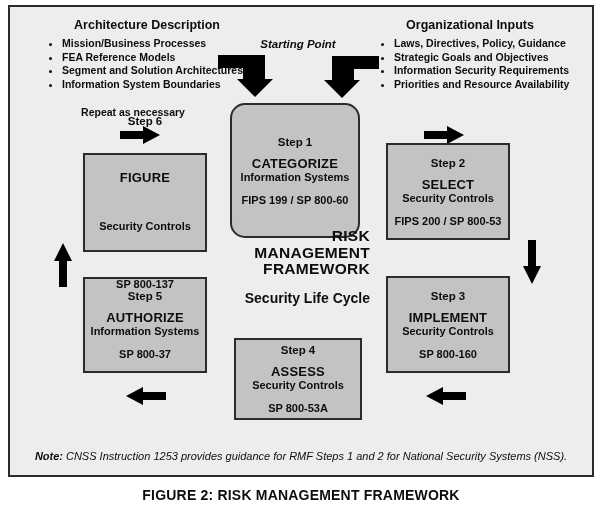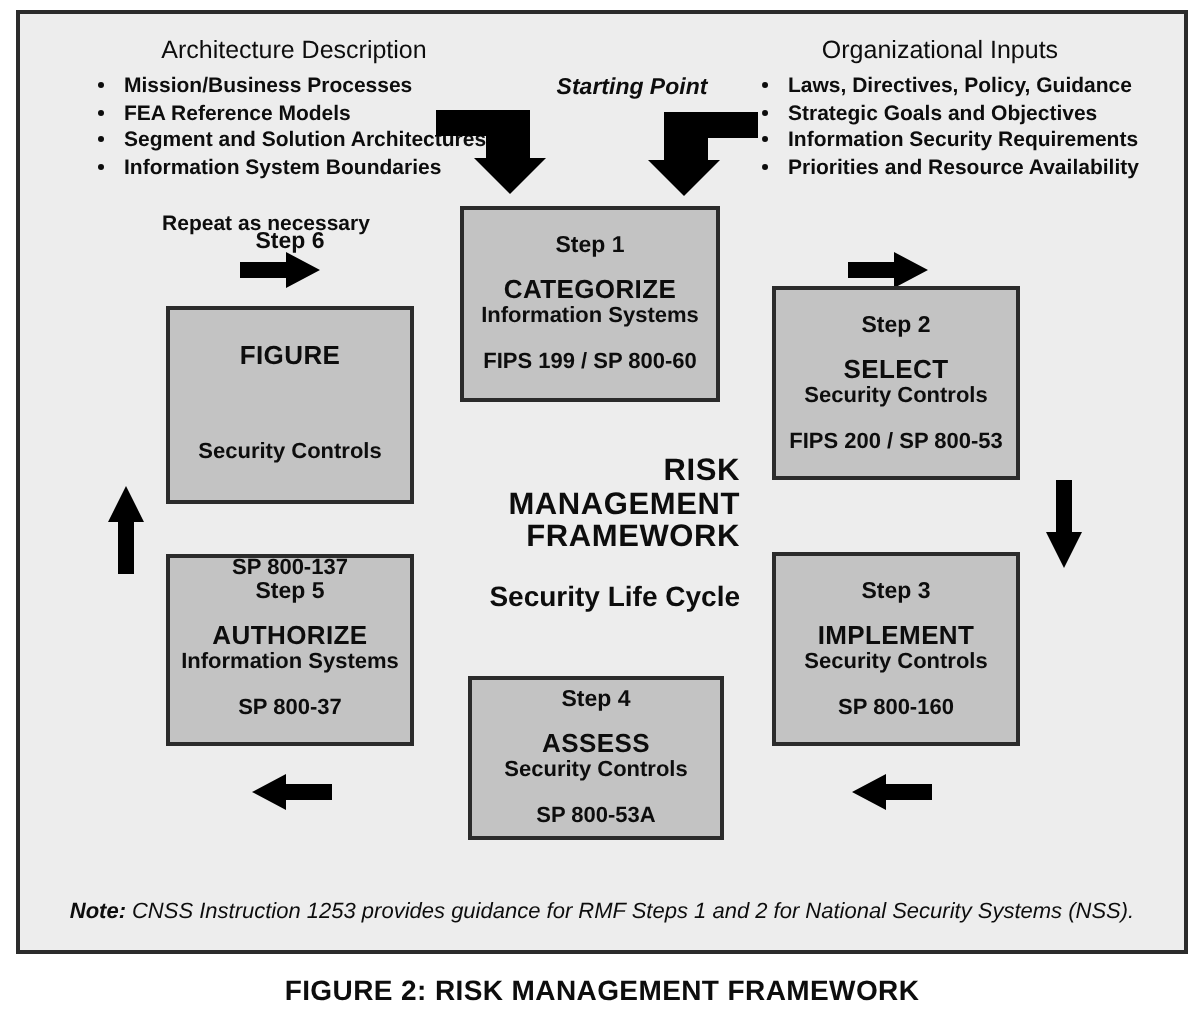--- a/index.html
+++ b/index.html
@@ -7,48 +7,48 @@
     position:relative;width:602px;height:511px;overflow:hidden;
     font-family:"Liberation Sans","DejaVu Sans",sans-serif;
     color:#0d0d0d;background:#ffffff;
   }
   .frame{
     position:absolute;left:8px;top:5px;width:582px;height:468px;
     border:2px solid #2b2b2b;background:#ededed;
   }
   
   .inputs{position:absolute;}
-  .inputs .in-title{font-size:12.5px;font-weight:normal;text-align:center;white-space:nowrap;}
+  .inputs .in-title{font-size:12.5px;font-weight:bold;text-align:center;white-space:nowrap;}
   .inputs ul{margin:5px 0 0 0;padding:0 0 0 24px;}
   .inputs li{
     font-size:10.5px;font-weight:bold;line-height:13.6px;white-space:nowrap;
     list-style:disc outside;
   }
   .arch{left:38px;top:18px;width:218px;}
   .org{left:370px;top:18px;width:200px;}
   
   .starting-point{
     position:absolute;left:255px;top:38px;width:86px;text-align:center;
-    font-size:11.5px;font-weight:bold;font-style:italic;line-height:13px;margin-left:18px;
+    font-size:11.5px;font-weight:bold;font-style:italic;line-height:13px;
   }
   .repeat-label{
     position:absolute;left:58px;top:106px;width:150px;text-align:center;
     font-size:10.5px;font-weight:bold;white-space:nowrap;
   }
   
   .step-box{
     position:absolute;background:#c3c3c3;border:2px solid #2b2b2b;
     display:flex;flex-direction:column;align-items:center;justify-content:center;
     text-align:center;box-sizing:border-box;
   }
   .step-num{font-size:11.5px;font-weight:bold;margin-bottom:9px;}
   .step-action{font-size:13px;font-weight:bold;line-height:14px;letter-spacing:.2px;}
   .step-object{font-size:11px;font-weight:bold;line-height:13px;}
   .step-ref{font-size:11px;font-weight:bold;margin-top:10px;white-space:nowrap;}
-  .pos-s1{left:230px;top:103px;width:130px;height:98px;}
+  .pos-s1{left:230px;top:103px;width:130px;height:135px;border-radius:15px;}
   .pos-s2{left:386px;top:143px;width:124px;height:97px;}
   .pos-s3{left:386px;top:276px;width:124px;height:97px;}
   .pos-s4{left:234px;top:338px;width:128px;height:82px;}
   .pos-s5{left:83px;top:277px;width:124px;height:96px;}
   .pos-s6{left:83px;top:153px;width:124px;height:99px;gap:35px;}
   
   .center-block{
     position:absolute;left:225px;top:228px;width:145px;text-align:right;
   }
   .rmf-title{font-size:15.5px;font-weight:bold;line-height:16.5px;letter-spacing:.3px;}

